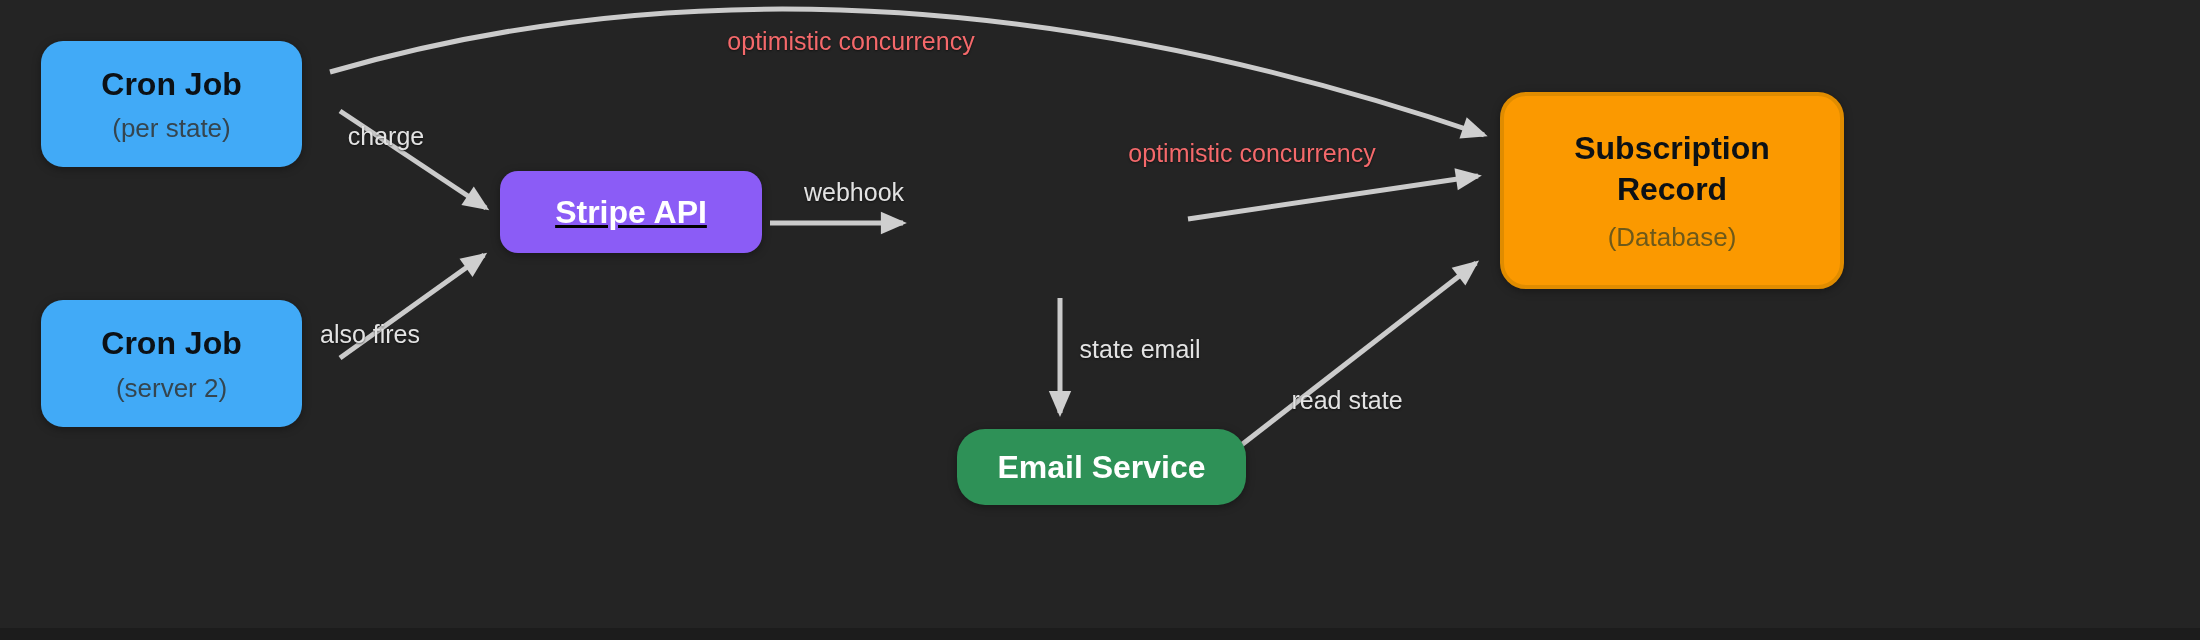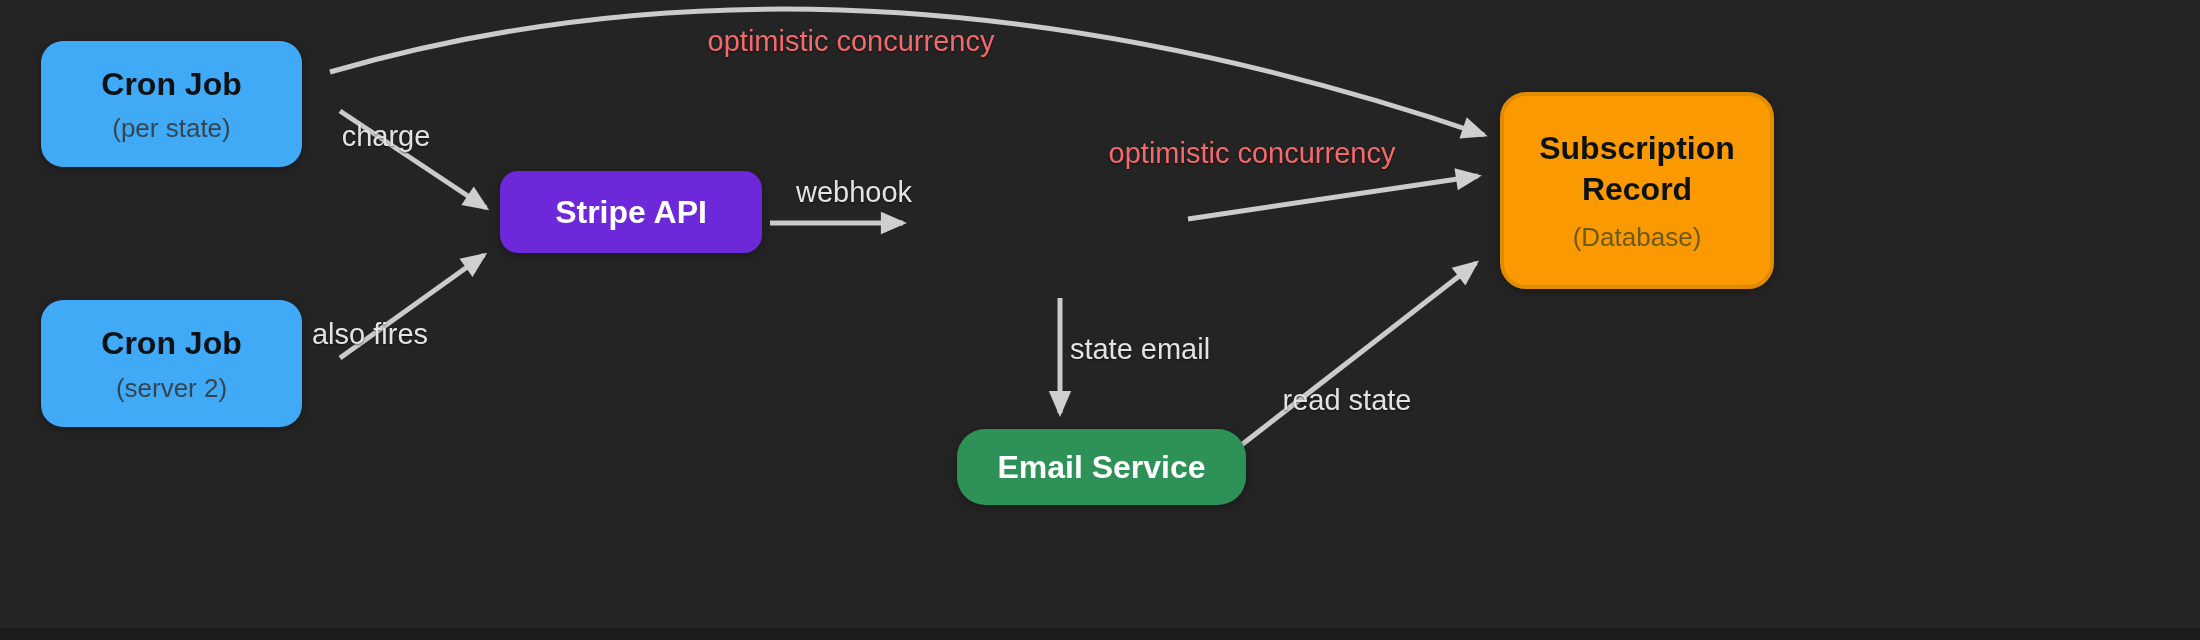--- a/index.html
+++ b/index.html
@@ -46,32 +46,32 @@
     font-size: 26px;
     margin-top: 9px;
   }
 
   .n-cron1 { left: 41px;  top: 41px;  width: 261px; height: 126px; }
   .n-cron2 { left: 41px;  top: 300px; width: 261px; height: 127px; }
   .n-stripe { left: 500px; top: 171px; width: 262px; height: 82px; border-radius: 18px; }
   .n-webhook { left: 920px; top: 171px; width: 260px; height: 126px; padding: 0 28px; }
   .n-email { left: 921px; top: 429px; width: 289px; height: 76px; border-radius: 28px; margin-left: 36px; }
   .n-subscription {
-    left: 1500px; top: 92px; width: 274px; height: 197px;
+    left: 1500px; top: 92px; width: 344px; height: 197px;
     border-radius: 26px;
     border: 4px solid #e08c00;
     padding: 0 30px;
   }
   .n-cron1 .subtitle, .n-cron2 .subtitle { color: #35454f; }
   .n-subscription .subtitle { color: #6d591a; margin-top: 12px; }
 
   .elabel {
     position: absolute;
     transform: translate(-50%, -50%);
-    font-size: 29px;
+    font-size: 25px;
     color: #e3e3e3;
     white-space: nowrap;
     text-shadow: 0 1px 2px rgba(0,0,0,0.55);
   }
   .l-arc     { left: 851px;  top: 41px; }
   .l-charge  { left: 386px;  top: 136px; }
   .l-also    { left: 370px;  top: 334px; }
   .l-webhook { left: 854px;  top: 192px; }
   .l-oc2     { left: 1252px; top: 153px; }
   .l-fire    { left: 1140px; top: 349px; }
@@ -107,21 +107,21 @@
   <div class="node n-cron1" style="background: rgb(65, 170, 247);">
     <div class="title">Cron Job</div>
     <div class="subtitle">(per state)</div>
   </div>
 
   <div class="node n-cron2" style="background: rgb(65, 170, 247);">
     <div class="title">Cron Job</div>
     <div class="subtitle">(server 2)</div>
   </div>
 
-  <div class="node n-stripe" style="background: #6d28d9;">
+  <div class="node n-stripe" style="background: #8b5cf6; text-decoration: underline;">
     <div class="title light">Stripe API</div>
   </div>
 
 
   <div class="node n-email" style="background: rgb(46, 145, 87);">
     <div class="title light">Email Service</div>
   </div>
 
   <div class="node n-subscription" style="background: rgb(251, 153, 0);">
     <div class="title">Subscription Record</div>

